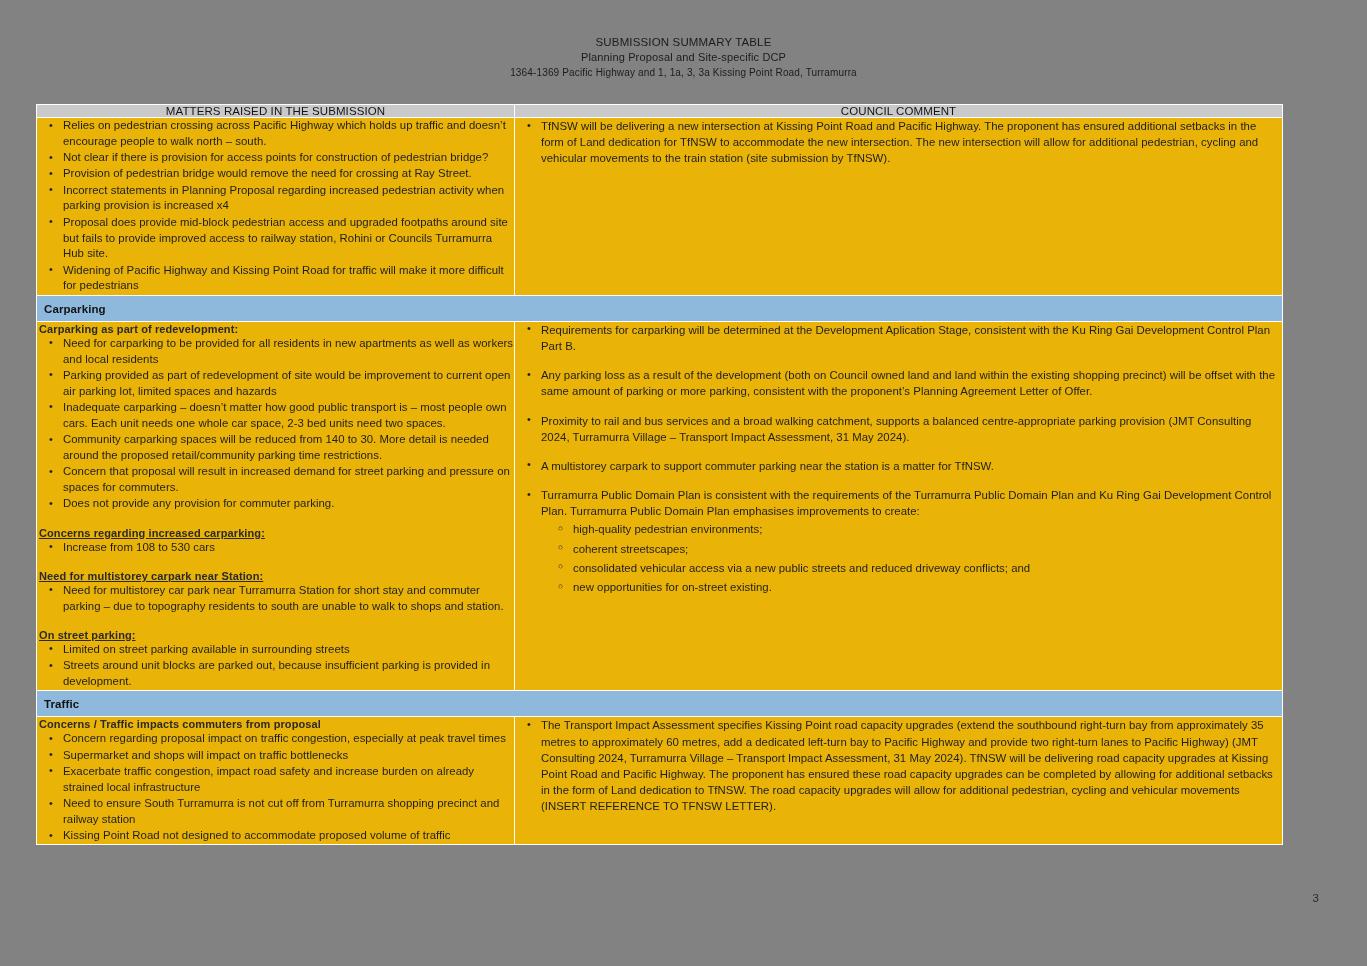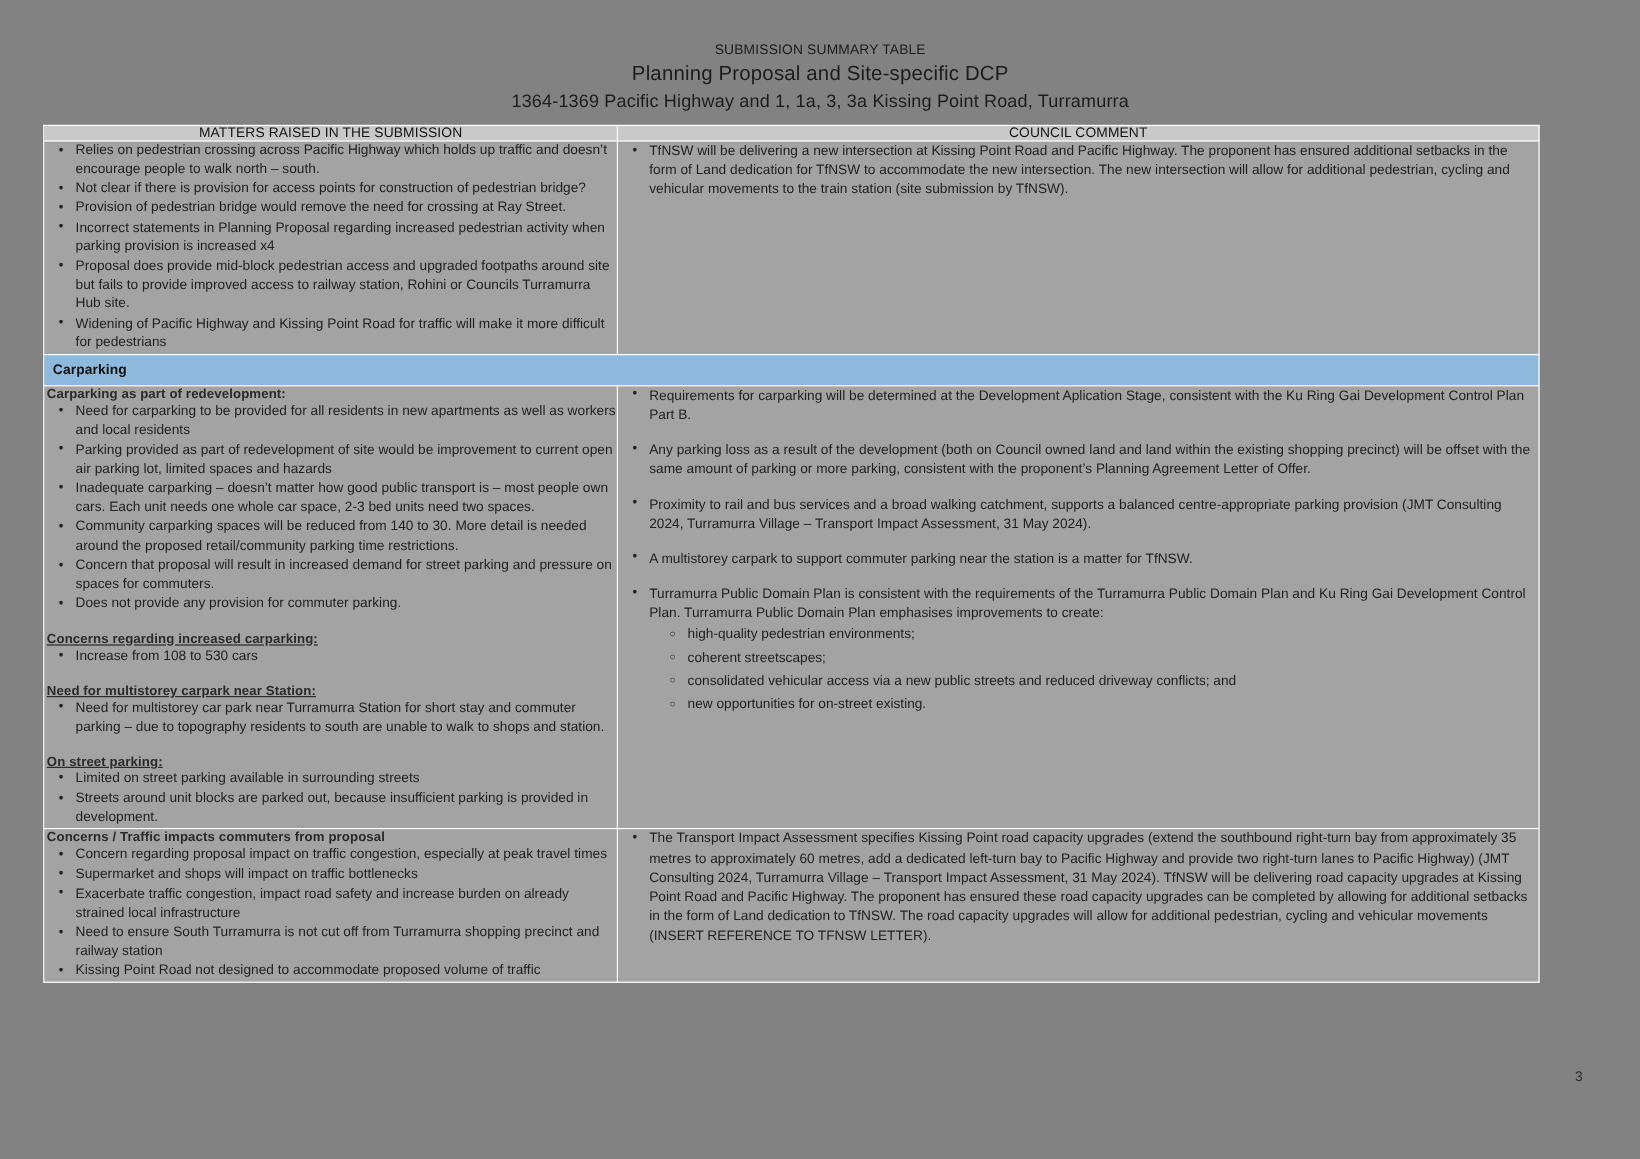--- a/index.html
+++ b/index.html
@@ -23,22 +23,22 @@
     text-align: center;
     padding-top: 34px;
     line-height: 1.42;
   }
   .title-line {
     font-size: 11.5px;
     letter-spacing: 0.15px;
     color: #1c1c1c;
   }
   .title-line.t1 { font-size: 11.5px; }
-  .title-line.t2 { font-size: 17px; }
-  .title-line.t3 { font-size: 15px; }
+  .title-line.t2 { font-size: 11px; }
+  .title-line.t3 { font-size: 10px; }
 
   table.summary {
     position: absolute;
     left: 36px;
     top: 104px;
     width: 1246px;
     border-collapse: collapse;
     table-layout: fixed;
   }
   table.summary td, table.summary th {
@@ -52,21 +52,21 @@
   th.colhead {
     background: #c9c9c9;
     font-weight: normal;
     font-size: 11.5px;
     text-align: center;
     padding: 4px 0 5px 0;
     color: #141414;
     letter-spacing: 0.1px;
   }
   td.cell {
-    background: #a3a3a3;
+    background: #eab308;
     padding: 5px 9px 8px 9px;
   }
   tr.section-row td {
     background: #8eb9dd;
     padding: 3px 0 4px 7px;
     border: 1px solid #ffffff;
   }
   .section-label {
     font-size: 11.5px;
     color: #121212;
@@ -233,20 +233,25 @@
           </ul>
           <ul class="sub">
             <li>high-quality pedestrian environments;</li>
             <li>coherent streetscapes;</li>
             <li>consolidated vehicular access via a new public streets and reduced driveway conflicts; and</li>
             <li>new opportunities for on-street existing.</li>
           </ul>
         </td>
       </tr>
 
+      <tr class="section-row">
+        <td colspan="2">
+          <span class="section-label">Traffic</span>
+        </td>
+      </tr>
 
       <tr>
         <td class="cell left">
           <div class="subhead">Concerns / Traffic impacts commuters from proposal</div>
           <ul class="bl">
             <li>Concern regarding proposal impact on traffic congestion, especially at peak travel times</li>
             <li>Supermarket and shops will impact on traffic bottlenecks</li>
             <li>Exacerbate traffic congestion, impact road safety and increase burden on already strained local infrastructure</li>
             <li>Need to ensure South Turramurra is not cut off from Turramurra shopping precinct and railway station</li>
             <li>Kissing Point Road not designed to accommodate proposed volume of traffic</li>

